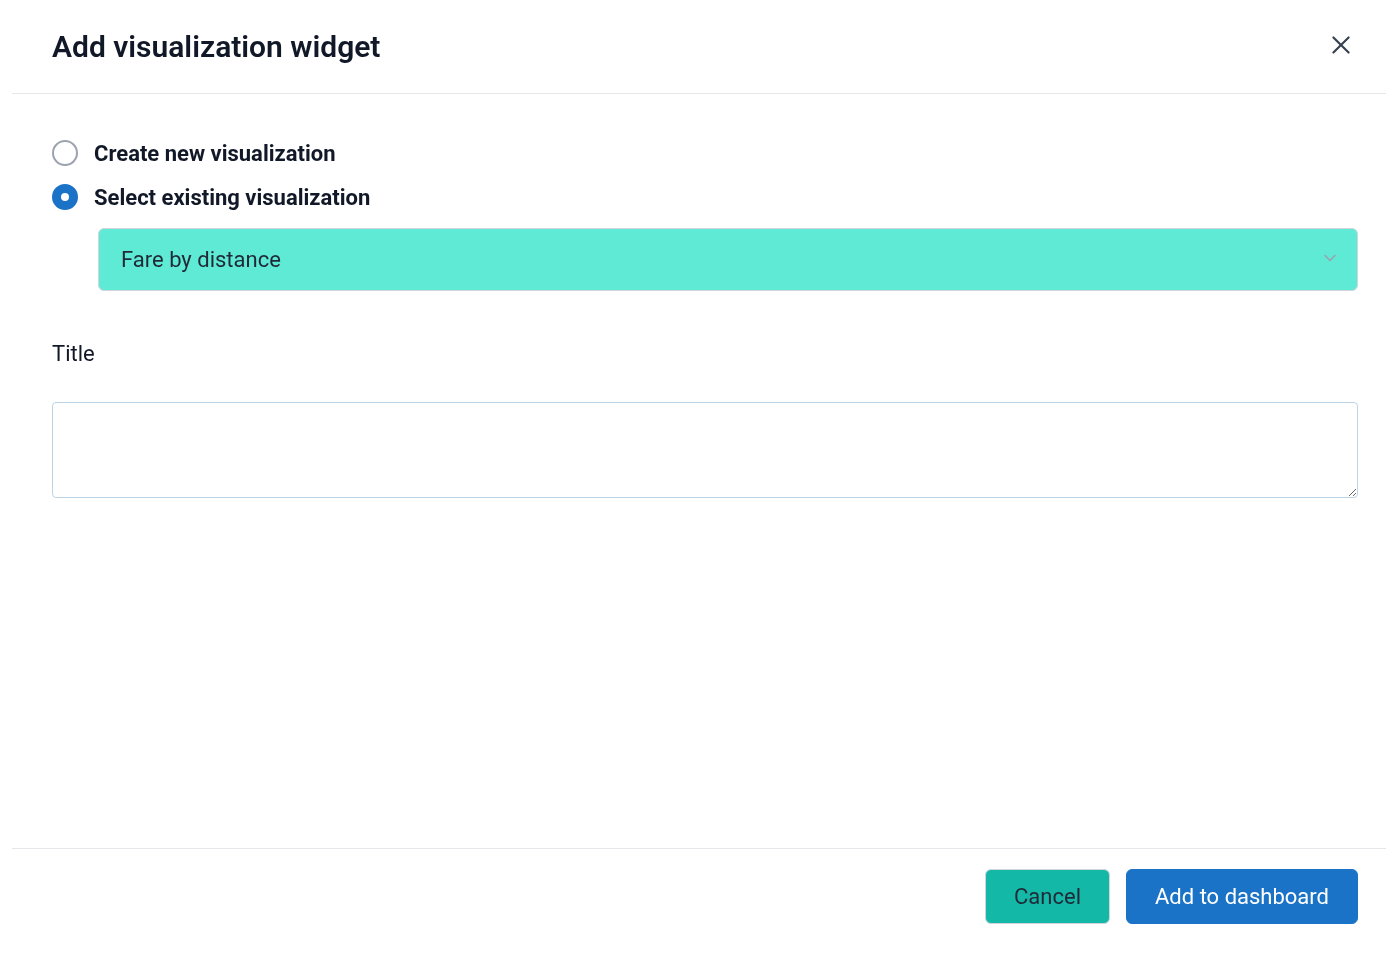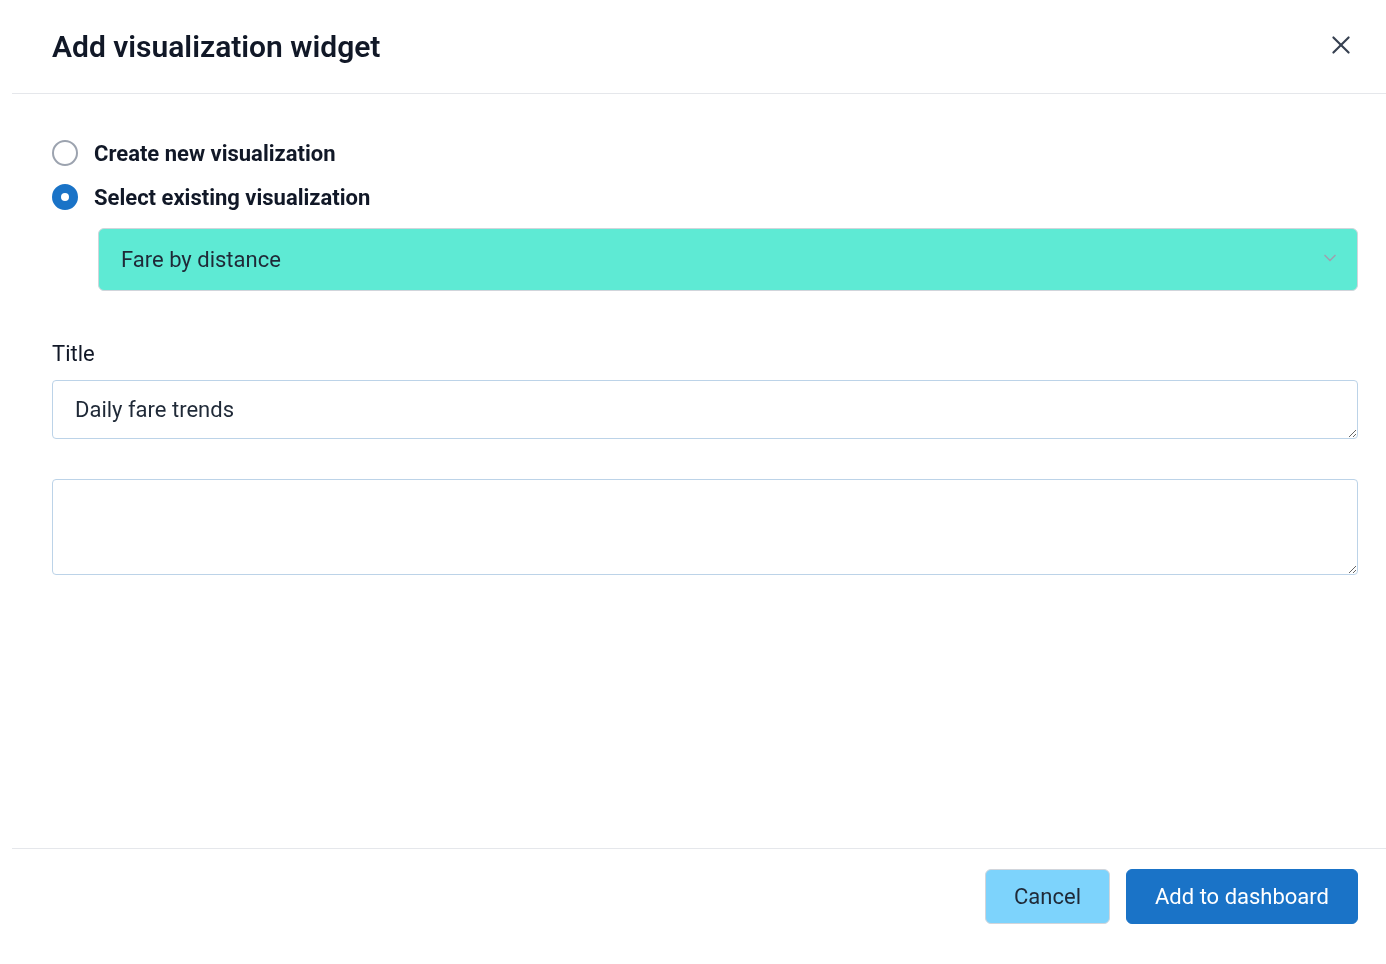--- a/index.html
+++ b/index.html
@@ -196,21 +196,21 @@
     }
     .btn {
       font-size: 22px;
       padding: 14px 28px;
       border-radius: 6px;
       cursor: pointer;
       border: 1px solid transparent;
       font-family: inherit;
     }
     .btn-secondary {
-      background: #7dd3fc;
+      background: #14b8a6;
       color: #1f2937;
       border-color: #d1d5db;
     }
     .btn-primary {
       background: #1a73c7;
       color: #fff;
       border-color: #1a73c7;
     }
   </style>
 </head>
@@ -252,21 +252,20 @@
       </div>
       <span class="chevron">
         <svg viewBox="0 0 24 24" fill="none" stroke-width="2" stroke-linecap="round" stroke-linejoin="round">
           <polyline points="6 9 12 15 18 9"></polyline>
         </svg>
       </span>
     </div>
 
     <div class="field-group">
       <label class="field-label">Title</label>
-      <textarea rows="1" class="text-input" style="">Daily fare trends</textarea>
     </div>
 
     <div class="field-group">
       <textarea class="textarea-input" style=""></textarea>
     </div>
 
   </div>
 
   <div class="modal-footer">
     <button class="btn btn-secondary">Cancel</button>

